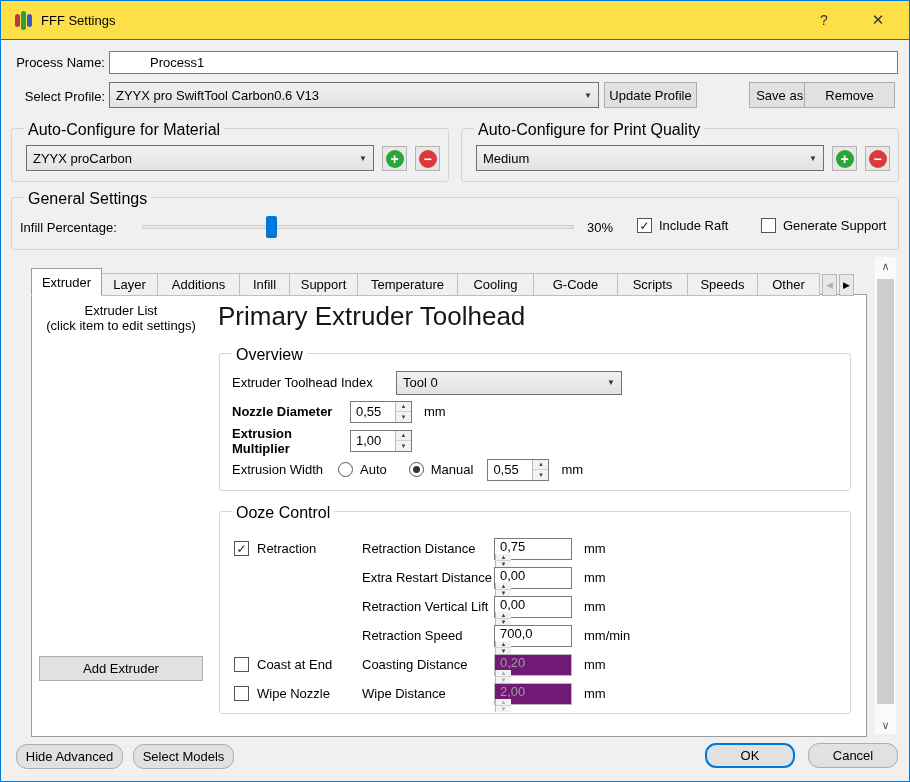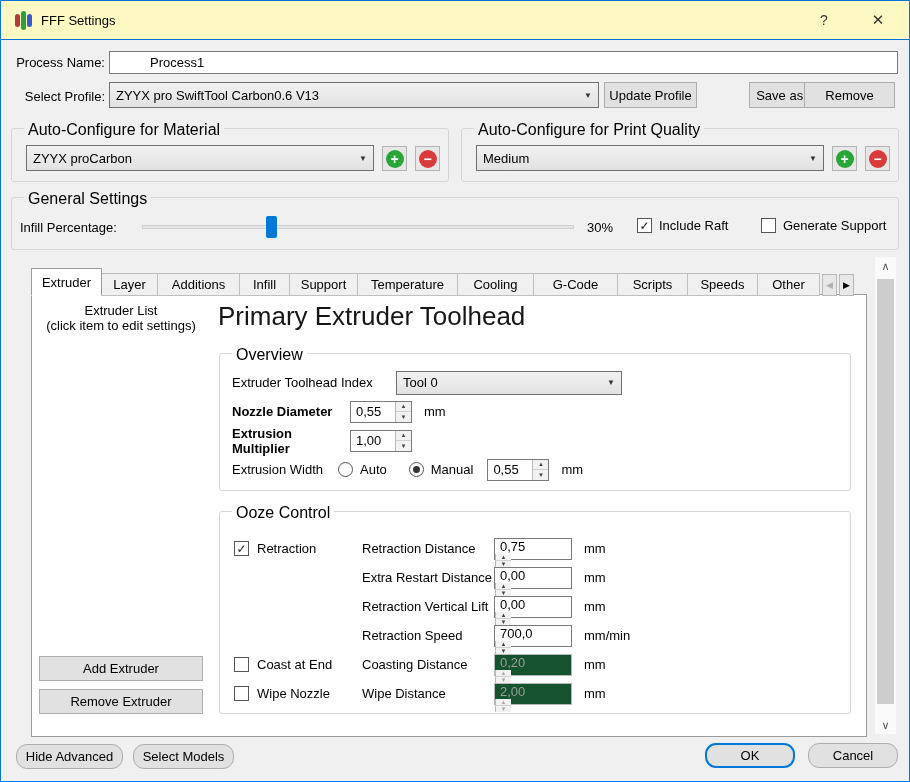--- a/index.html
+++ b/index.html
@@ -1,21 +1,21 @@
 <!DOCTYPE html>
 <html><head>
 <meta charset="utf-8">
 <style>
   * { margin:0; padding:0; box-sizing:border-box; font-family:"Liberation Sans", sans-serif; }
   html,body { background:#4a4a4a; }
   .win { position:relative; width:910px; height:782px; background:#f0f0f0;
          border:1px solid #0078d7; overflow:hidden; font-size:13px; color:#000; }
 
   
-  .titlebar { position:absolute; left:0; top:0; width:908px; height:39px; background:#fef9c3;
+  .titlebar { position:absolute; left:0; top:0; width:908px; height:39px; background:#fde047;
               border-bottom:1px solid #0078d7; }
   .app-icon { position:absolute; left:12px; top:9px; width:20px; height:20px; display:flex;
               align-items:center; justify-content:center; gap:1px; }
   .bar { width:5px; border-radius:2.5px; }
   .bar.r { height:13px; background:#b43a3d; }
   .bar.g { height:19px; background:#2f9e38; }
   .bar.b { height:13px; background:#3a58c8; }
   .title-text { position:absolute; left:40px; top:12px; font-size:13px; }
   .cap-btn { position:absolute; top:0; height:38px; width:50px; display:flex; align-items:center;
              justify-content:center; font-size:14px; color:#333; cursor:default; }
@@ -52,21 +52,21 @@
            display:inline-flex; align-items:center; justify-content:center; flex:none; }
   .radio .dot { width:7px; height:7px; border-radius:50%; background:#333; display:none; }
   .radio.selected .dot { display:block; }
 
   .spin { display:flex; align-items:stretch; background:#fff; border:1px solid #7a7a7a; height:22px; }
   .spin .sval { flex:1; display:flex; align-items:center; padding-left:5px; font-size:13px; }
   .spin .sbtns { width:16px; border-left:1px solid #b9b9b9; display:flex; flex-direction:column; }
   .spin .sbtns div { flex:1; display:flex; align-items:center; justify-content:center; font-size:6px;
                      color:#444; background:#f2f2f2; }
   .spin .sbtns div:first-child { border-bottom:1px solid #d0d0d0; }
-  .spin.disabled { background:#14532d; border-color:#b8b8b8; }
+  .spin.disabled { background:#701a75; border-color:#b8b8b8; }
   .spin.disabled .sval { color:#9d9d9d; }
   .spin.disabled .sbtns div { color:#aaa; }
 
   
   .slider { position:absolute; height:22px; }
   .slider .track { position:absolute; left:0; right:0; top:9px; height:4px; background:#e6e6e6;
                    border:1px solid #d0d0d0; }
   .slider .handle { position:absolute; top:0; width:11px; height:22px; background:#0078d7; border-radius:2px; }
 
   
@@ -204,21 +204,20 @@
 
   <div class="pane">
 
     <div class="list-title">
       <div>Extruder List</div>
       <div>(click item to edit settings)</div>
     </div>
 
 
     <div class="btn side-btn" style="top:361px;">Add Extruder</div>
-    <div class="btn side-btn" style="top:394px;">Remove Extruder</div>
 
     <div class="heading">Primary Extruder Toolhead</div>
 
     <div class="inner-group" style="top:58px; height:138px; padding-top:14px;">
       <div class="gtitle on-white">Overview</div>
 
       <div class="frow">
         <span class="l1">Extruder Toolhead Index</span>
         <div class="combo inline-combo">
           <span class="cval">Tool 0</span>

